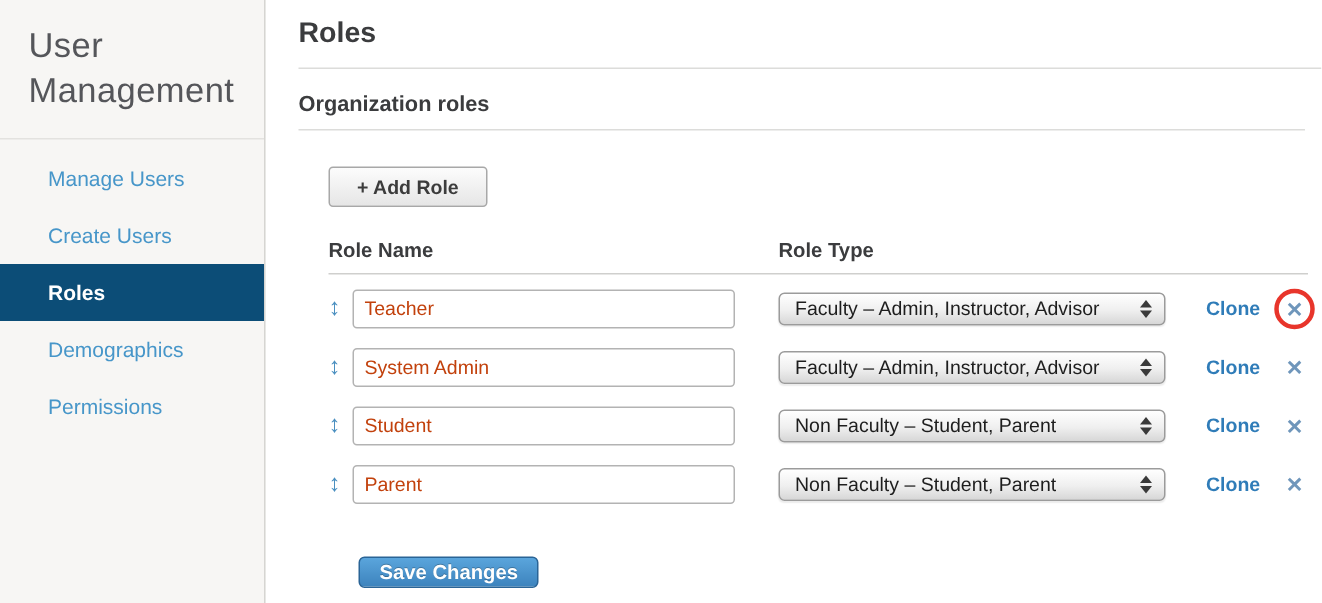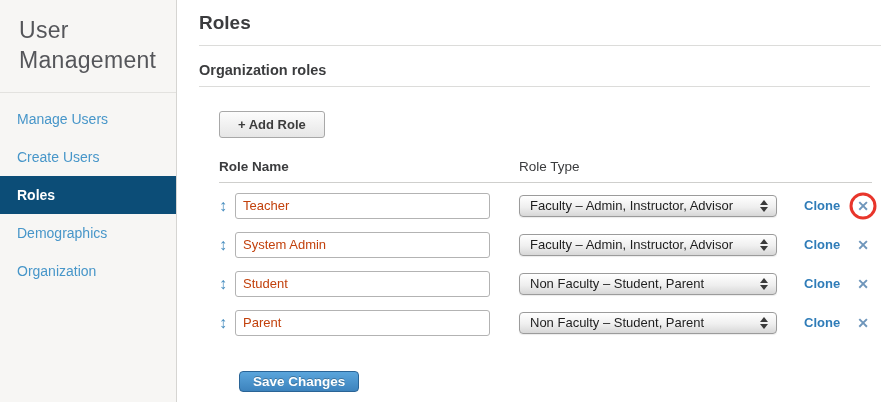--- a/index.html
+++ b/index.html
@@ -7,42 +7,42 @@
               font-family:"Liberation Sans", sans-serif; color:#333; }
   body { position:relative; }
 
   
   .sidebar { position:absolute; left:0; top:0; width:177px; height:402px;
              background:#f7f6f4; border-right:1px solid #d6d5d2; }
   .sidebar-title { font-size:23px; line-height:30px; color:#55565a;
                    padding:15px 18px 17px 19px; font-weight:400; letter-spacing:0.3px; }
   .sidebar-divider { border:none; border-top:1px solid #e3e2df; }
   .sidebar-nav { padding-top:7px; }
-  .sidebar-item { padding:10px 17px; font-size:14px; color:#4796c9; cursor:pointer; line-height:18px; }
+  .sidebar-item { padding:10px 32px; font-size:14px; color:#4796c9; cursor:pointer; line-height:18px; }
   .sidebar-item.active { background:#0c4d77; color:#ffffff; font-weight:bold; }
 
   
   .main { position:absolute; left:178px; top:0; width:703px; height:402px; padding:0 0 0 21px; }
   .page-title { font-size:19px; font-weight:bold; color:#3b3c3e; margin-top:12px; }
   .hr1 { border:none; border-top:1px solid #dcdcda; margin-top:11px; width:100%; }
   .section-title { font-size:14.5px; font-weight:bold; color:#3b3c3e; margin-top:16px; }
   .hr2 { border:none; border-top:1px solid #dcdcda; margin-top:8px; width:671px; }
 
   .table-wrap { margin-left:20px; margin-top:24px; }
 
   .add-role-btn { display:inline-block; font-size:13px; font-weight:bold; color:#3c3c3c;
                   background:linear-gradient(#fcfcfc,#e6e6e6); border:1px solid #a8a8a8;
                   border-radius:3px; padding:5px 18px; cursor:pointer;
                   font-family:"Liberation Sans", sans-serif; }
 
   .role-grid { display:grid; grid-template-columns:16px 255px 29px 258px 27px 40px 10px 18px;
                align-items:center; }
   .table-header { margin-top:21px; }
   .col-role-name { grid-column:1 / 3; font-size:13.5px; font-weight:bold; color:#3b3c3e; }
-  .col-role-type { grid-column:4; font-size:13.5px; font-weight:normal; color:#3b3c3e; }
+  .col-role-type { grid-column:4; font-size:13.5px; font-weight:bold; color:#3b3c3e; }
   .header-divider { border:none; border-top:1px solid #cfcfcd; margin-top:8px; width:653px; }
 
   .rows { margin-top:9px; }
   .role-row { margin-bottom:12px; height:27px; }
 
   .drag-handle { grid-column:1; color:#4a8fc0; font-size:16px; font-weight:bold;
                  cursor:grab; line-height:16px; }
   .role-name-input { grid-column:2; width:255px; height:26px; border:1px solid #b3b3b3;
                      border-radius:3px; font-size:13px; color:#c2410c; padding:0 7px;
                      font-family:"Liberation Sans", sans-serif; background:#fff; }
@@ -93,21 +93,21 @@
 
   <div class="sidebar-item active">
     <span class="sidebar-item-label">Roles</span>
   </div>
 
   <div class="sidebar-item">
     <span class="sidebar-item-label">Demographics</span>
   </div>
 
   <div class="sidebar-item">
-    <span class="sidebar-item-label">Organization</span>
+    <span class="sidebar-item-label">Permissions</span>
   </div>
 </nav>
 </aside>
 
 <main class="main">
   <h1 class="page-title">Roles</h1>
   <hr class="hr1">
   <h2 class="section-title">Organization roles</h2>
   <hr class="hr2">
 

